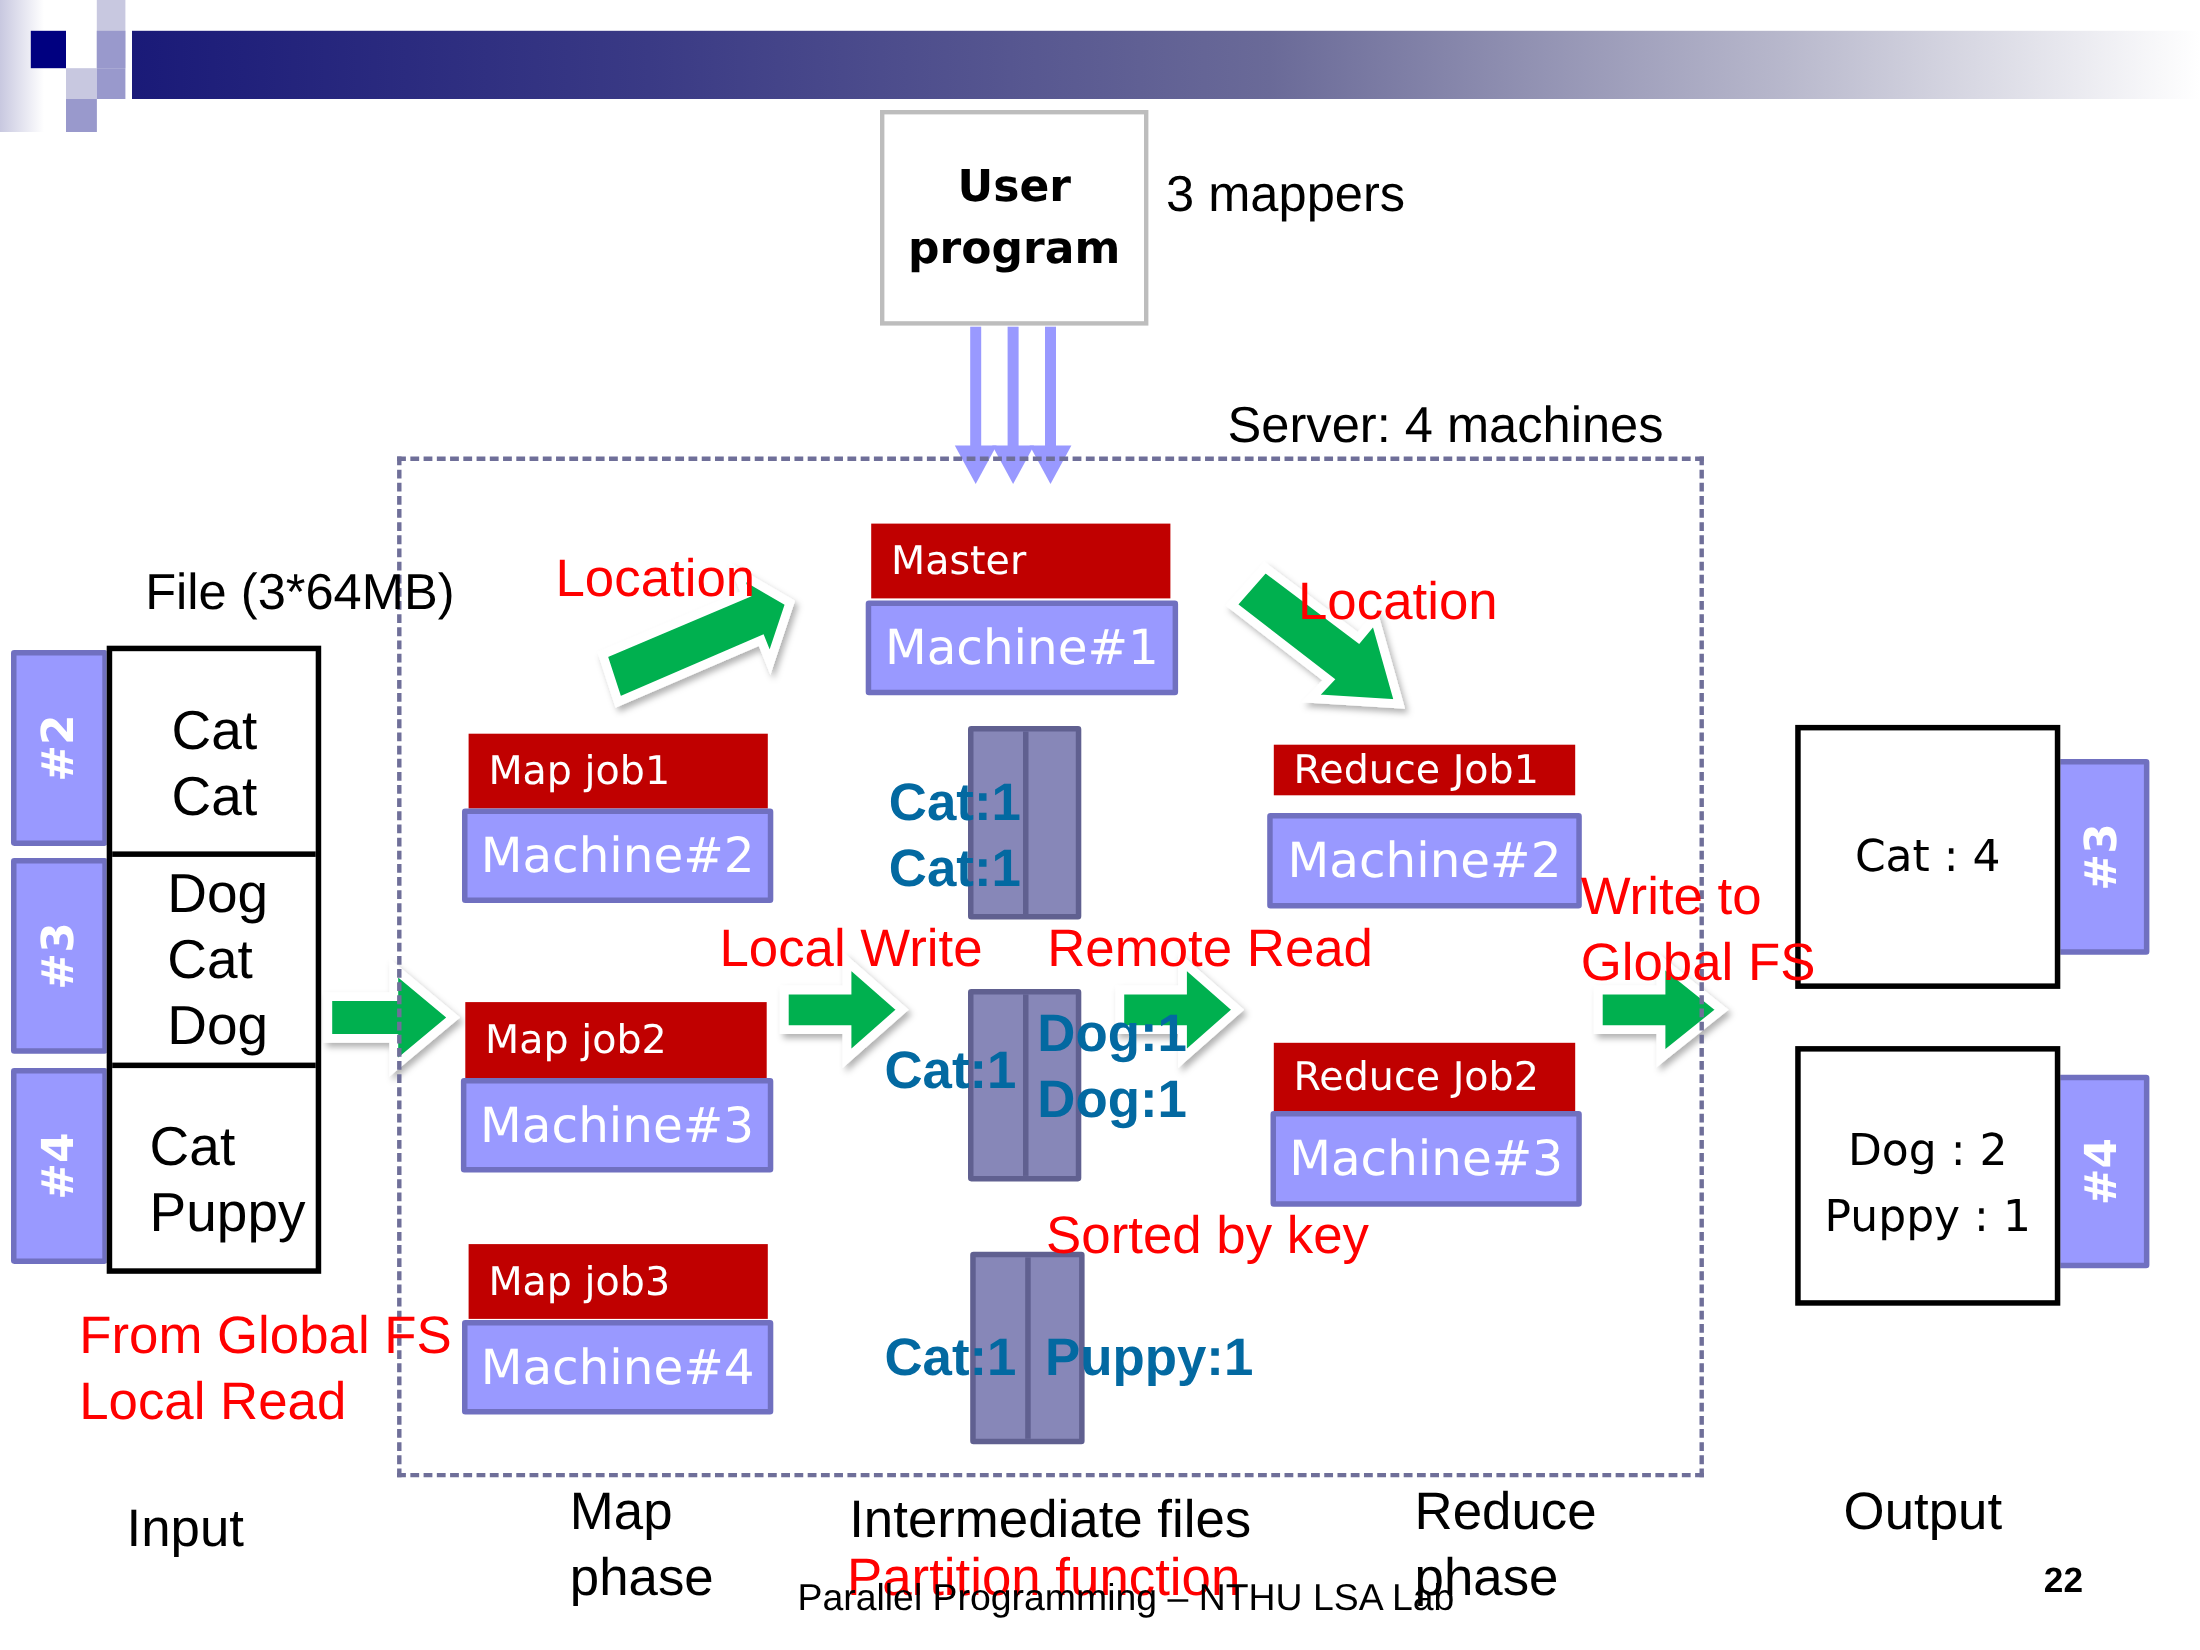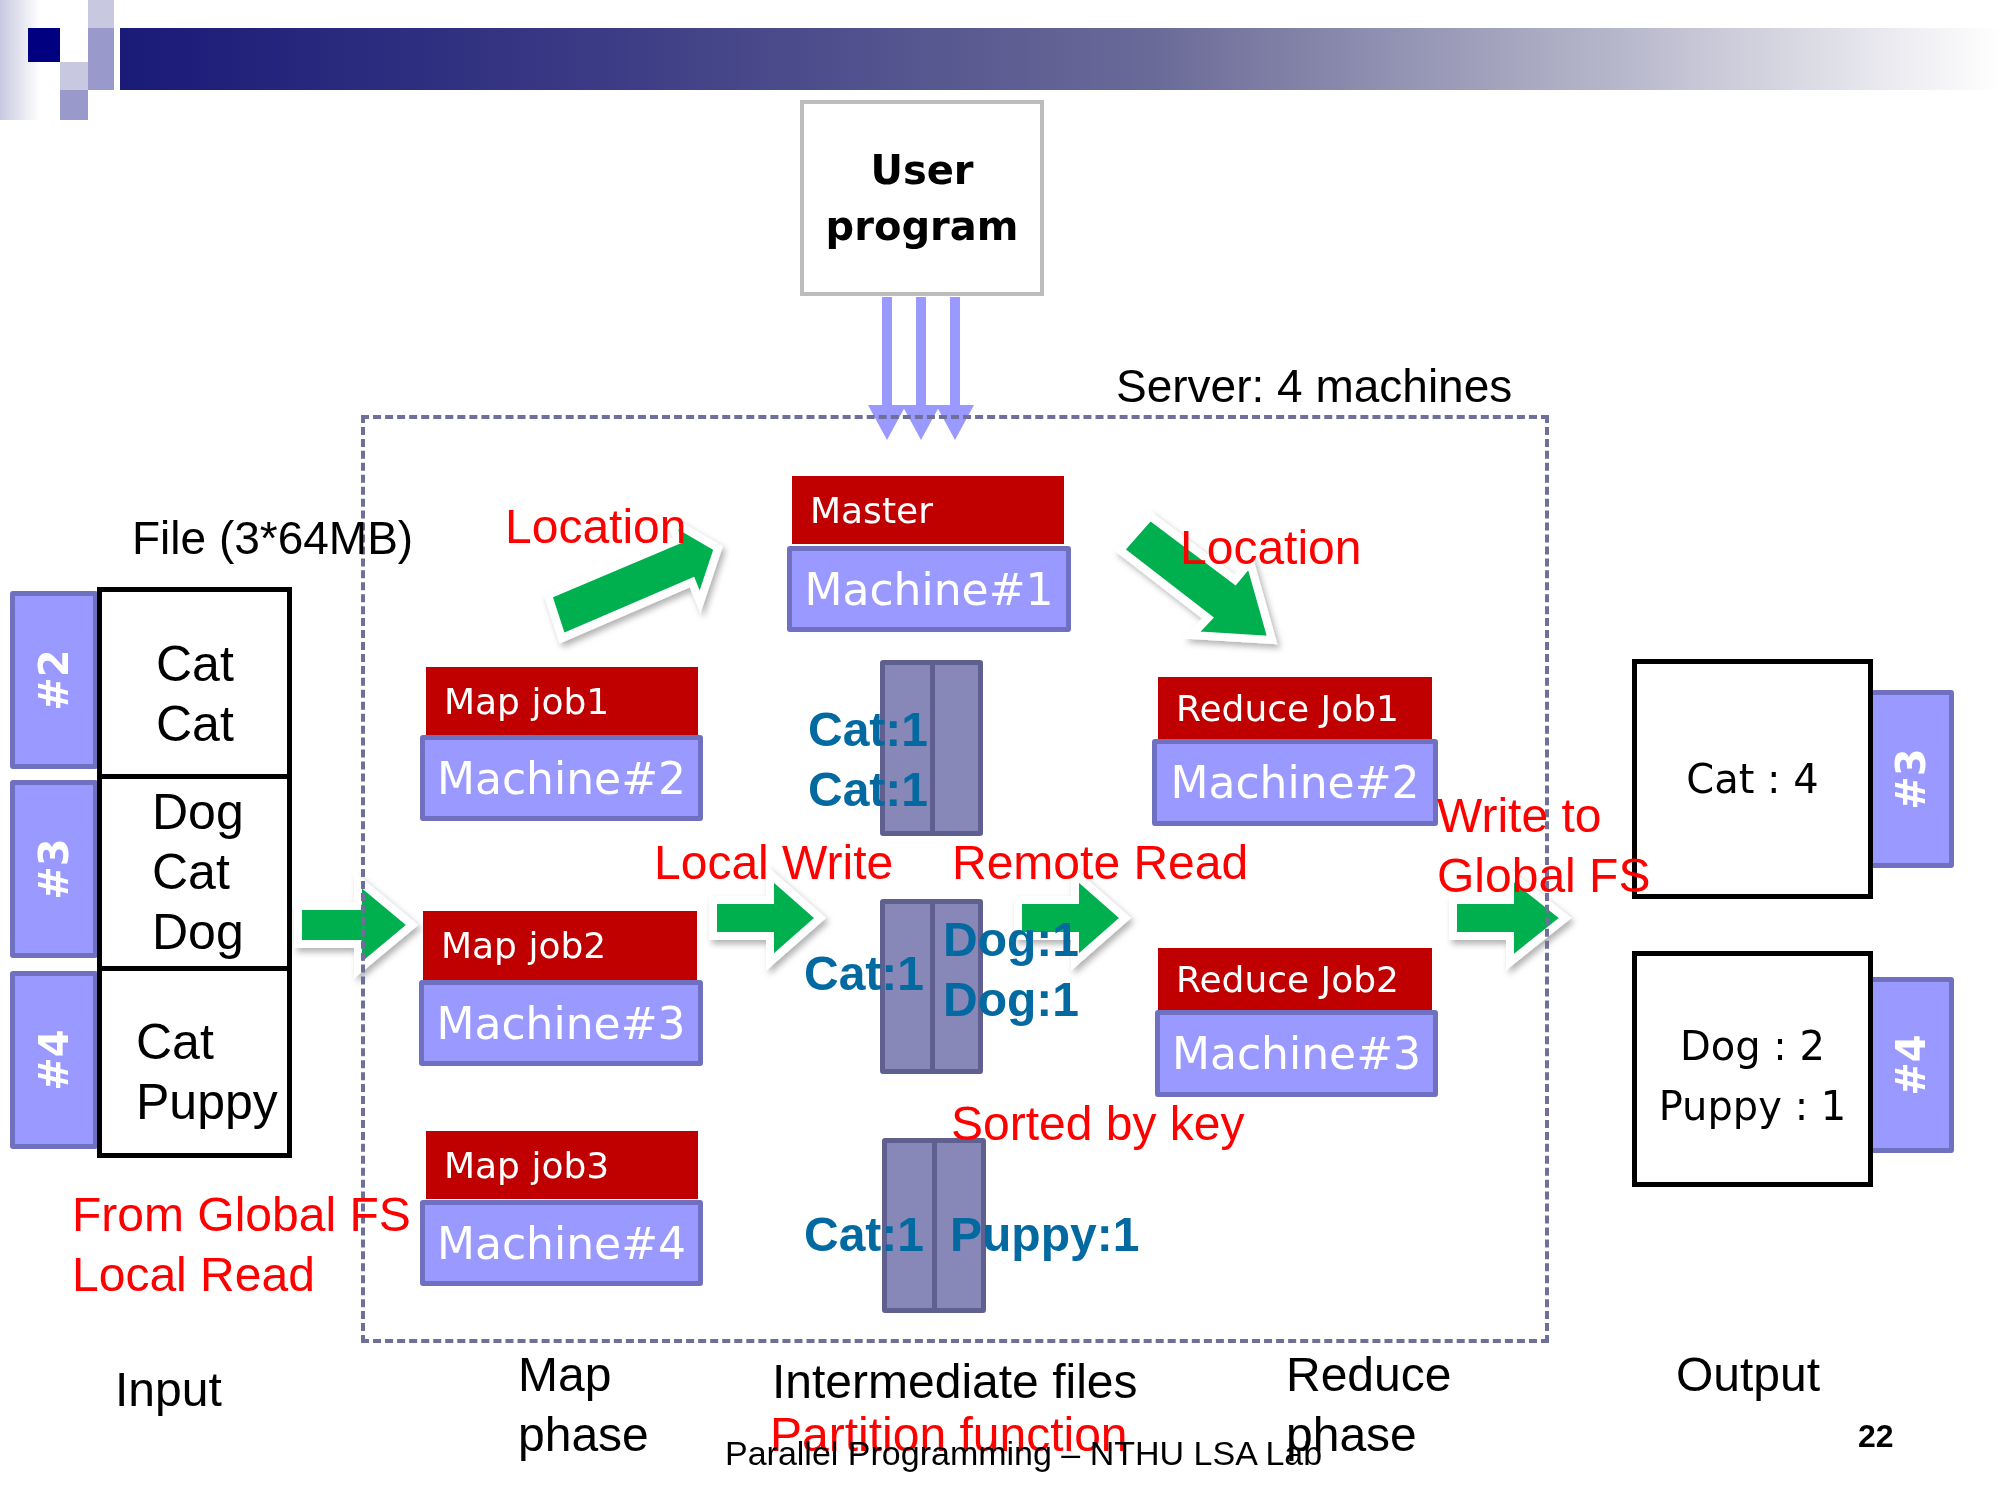--- a/index.html
+++ b/index.html
@@ -71,20 +71,21 @@
 
     <polygon points="1453,900 1510,900 1510,874 1565,918 1510,962 1510,936 1453,936"></polygon>
   </g>
 </svg>
 
 <div class="abs user-box">
   <div>User</div>
   <div>program</div>
 </div>
 <div class="abs note" style="left:1060px;top:146px;">
+  <div>3 mappers</div>
 </div>
 
 <div class="abs note" style="left:1116px;top:356px;">Server: 4 machines</div>
 
 <div class="abs dashed"></div>
 
 <div class="abs note" style="left:132px;top:508px;">File (3*64MB)</div>
 
 <div class="tab" style="left:10px;top:591px;width:88px;height:178px;">
     <span>#2</span>
@@ -150,21 +151,21 @@
   <div>Dog:1</div>
     <div>Dog:1</div>
 </div>
 <div class="kv" style="left:804px;top:1205px;">
   <div>Cat:1</div>
 </div>
 <div class="kv" style="left:950px;top:1205px;">
   <div>Puppy:1</div>
 </div>
 
-<div class="job" style="left:1158px;top:677px;width:274px;height:62px;">Reduce Job1</div>
+<div class="job" style="left:1158px;top:677px;width:274px;height:46px;">Reduce Job1</div>
 <div class="mach" style="left:1152px;top:739px;width:286px;height:87px;">Machine#2</div>
 <div class="job" style="left:1158px;top:948px;width:274px;height:62px;">Reduce Job2</div>
 <div class="mach" style="left:1155px;top:1010px;width:283px;height:87px;">Machine#3</div>
 
 <div class="tab" style="left:1868px;top:690px;width:86px;height:178px;">
     <span>#3</span>
   </div>
 <div class="out-box" style="left:1632px;top:659px;width:241px;height:240px;">
   <div>Cat : 4</div>
 </div>

